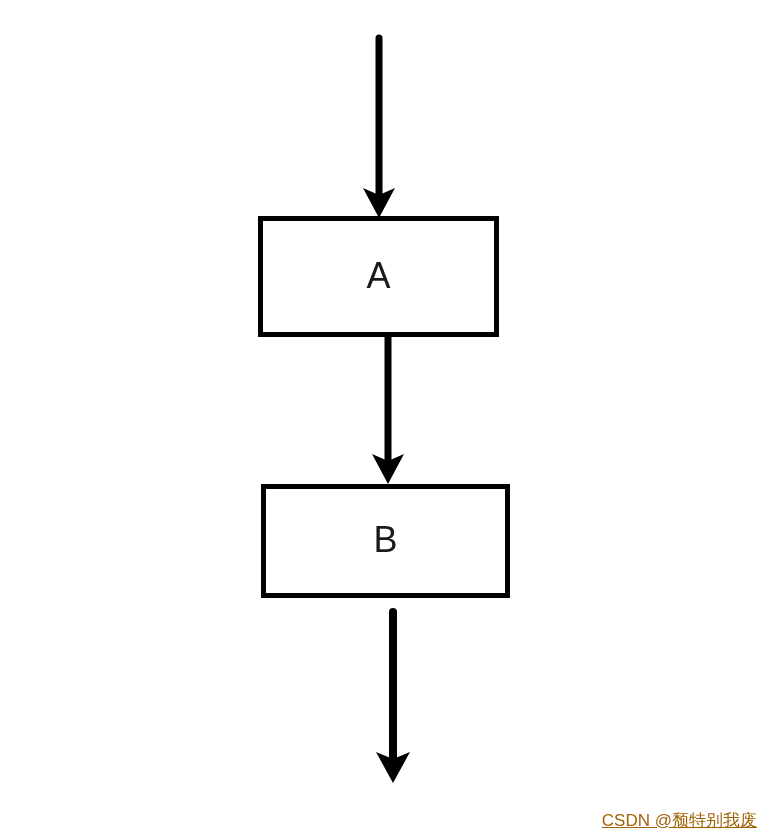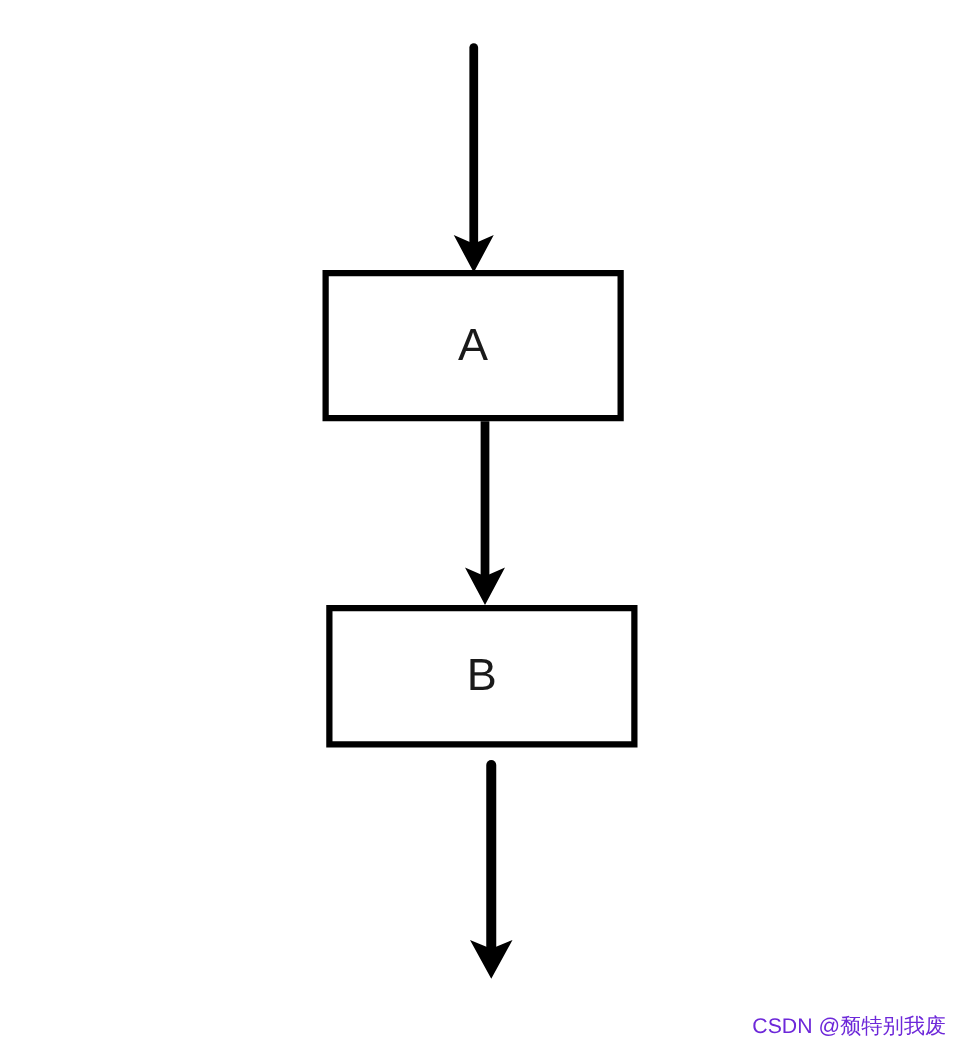--- a/index.html
+++ b/index.html
@@ -53,25 +53,26 @@
     user-select: none;
   }
   
   .node-a .node-label { transform: translateY(-1px); }
   .node-b .node-label { transform: translateY(-1px); }
   .watermark {
     position: absolute;
     right: 7px;
     bottom: 7px;
     font-size: 17px;
-    color: #6d28d9;
+    color: #a16207;
     text-shadow: 1px 1px 1px rgba(255,255,255,0.85);
     z-index: 3;
     white-space: nowrap;
     user-select: none;
+    text-decoration: underline;
   }
 </style>
 </head>
 <body>
 
 <div class="canvas">
 
   <svg class="edges-layer" viewBox="0 0 764 839" xmlns="http://www.w3.org/2000/svg" aria-hidden="true">
 
     <g>

